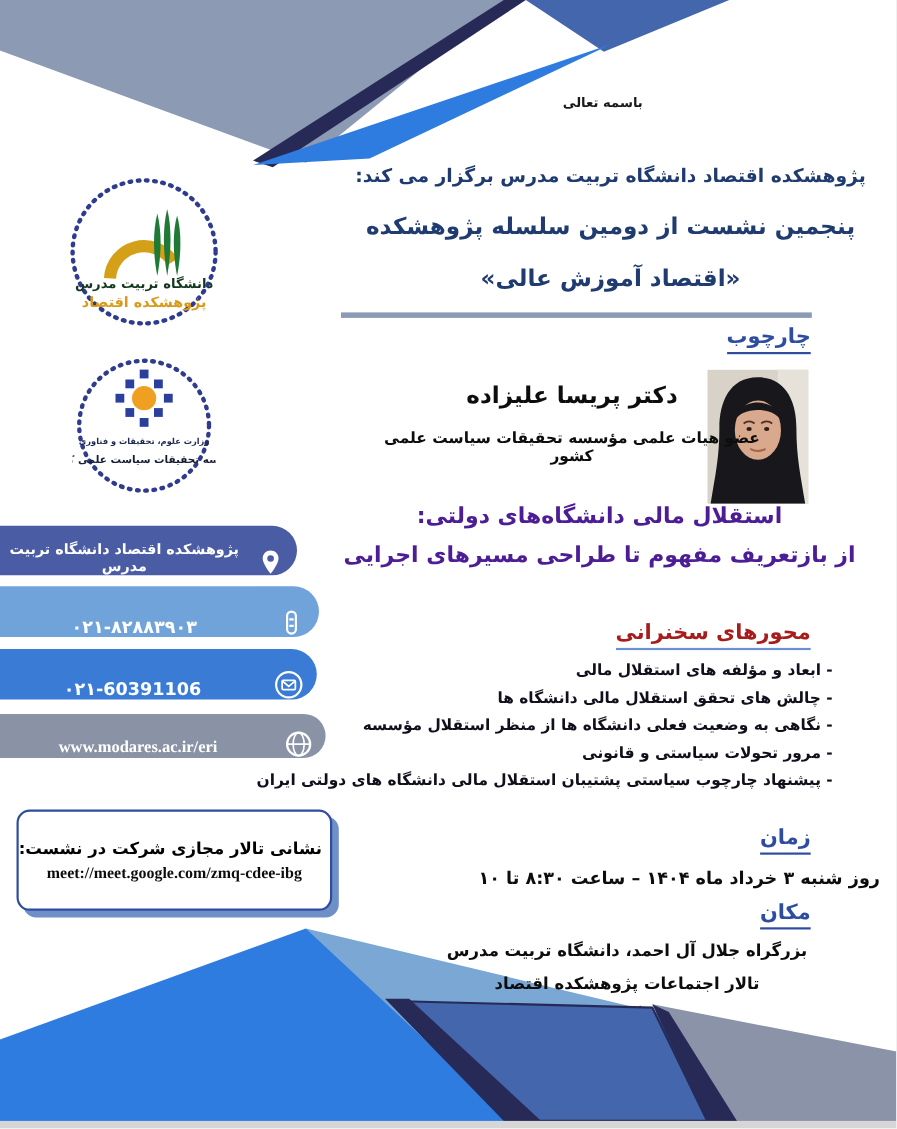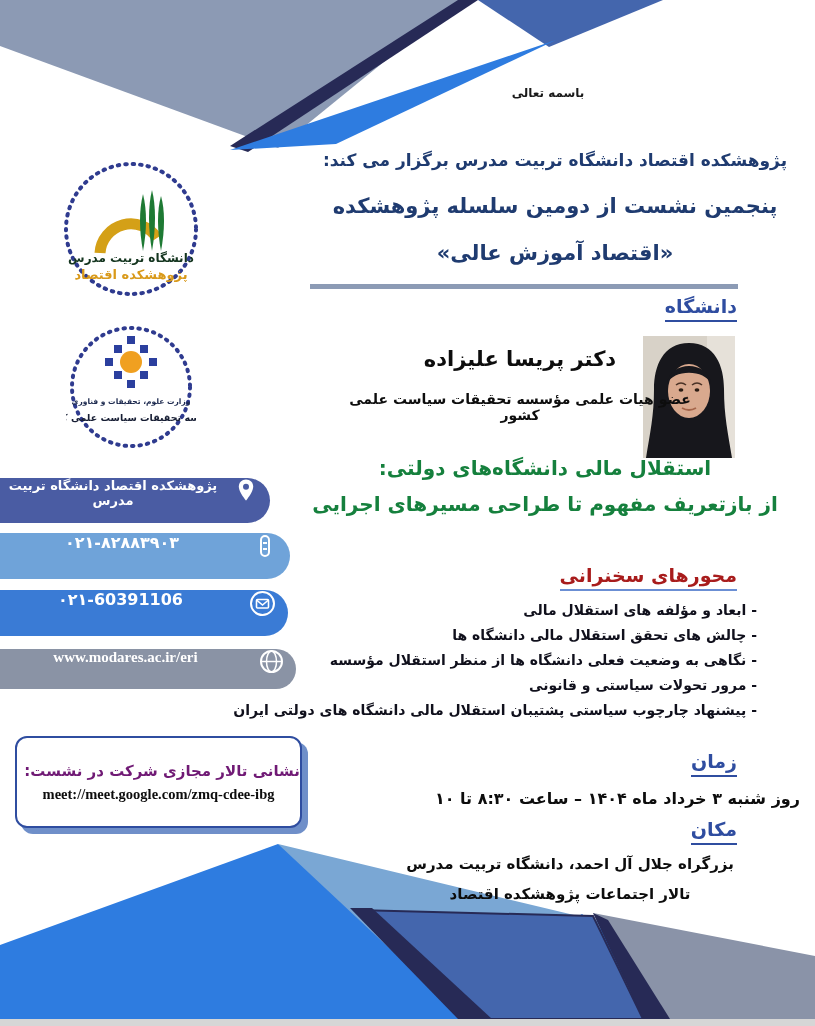--- a/index.html
+++ b/index.html
@@ -17,46 +17,46 @@
   .sec-label{font-size:19px;font-weight:700;display:inline-block;padding-bottom:3px;}
   .blue-label{color:#2f4da0;border-bottom:2px solid #2f4da0;}
   .red-label{color:#a81c1c;border-bottom:2px solid #6b8fd4;}
 
   .bismillah{font-size:12px;color:#1a1a1a;font-weight:700;}
   .hdr1{font-size:17px;color:#1f3b70;font-weight:700;}
   .hdr2{font-size:21px;color:#1f3b70;font-weight:700;}
   .divider{height:5px;background:#8c9bb5;}
   .speaker-name{font-size:21px;color:#0d0d0d;font-weight:700;}
   .speaker-affil{font-size:14px;color:#0d0d0d;font-weight:700;}
-  .red-title{font-size:20px;color:#15803d;font-weight:700;line-height:36px;}
+  .red-title{font-size:20px;color:#4c1d95;font-weight:700;line-height:36px;}
   .topic-item{font-size:14px;color:#10101c;font-weight:700;margin-bottom:9px;white-space:nowrap;}
   .time-line{font-size:16px;color:#0d0d0d;font-weight:700;text-align:right;}
   .place-line{font-size:15px;color:#0d0d0d;font-weight:700;}
 
   
   .pill{
-    position:absolute;left:0;display:flex;flex-direction:row;align-items:flex-start;
+    position:absolute;left:0;display:flex;flex-direction:row;align-items:flex-end;
     color:#ffffff;z-index:2;
   }
   .pill .txt{flex:1;text-align:center;font-weight:700;}
   .pill .ico{flex:0 0 auto;margin-left:8px;margin-right:12px;display:flex;align-items:center;}
   .pill-addr{top:478px;width:270px;height:45px;background:#4a5ca3;border-radius:0 23px 23px 0;font-size:13px;}
   .pill-phone{top:533px;width:290px;height:46px;background:#6fa3d9;border-radius:0 23px 23px 0;font-size:16px;}
   .pill-mail{top:590px;width:288px;height:46px;background:#3a7bd5;border-radius:0 23px 23px 0;font-size:16px;}
   .pill-web{top:649px;width:296px;height:40px;background:#8a93a5;border-radius:0 20px 20px 0;
             font-size:15px;font-family:"Liberation Serif","DejaVu Serif",serif;}
 
   
   .meet-box{
     position:absolute;left:15px;top:736px;width:283px;height:88px;z-index:2;
     background:#ffffff;border:2px solid #2f4da0;border-radius:12px;
     box-shadow:6px 6px 0 0 #6f8fc9;
     display:flex;flex-direction:column;justify-content:center;gap:6px;
   }
-  .meet-label{font-size:15px;color:#701a75;font-weight:700;text-align:right;}
+  .meet-label{font-size:15px;color:#000000;font-weight:700;text-align:left;}
   .meet-url{font-size:14.5px;color:#0d0d0d;font-weight:700;text-align:center;direction:ltr;
             font-family:"Liberation Serif","DejaVu Serif",serif;}
 
   .photo{position:absolute;left:643px;top:336px;width:92px;height:122px;z-index:2;}
   .logo{position:absolute;z-index:2;}
 </style>
 </head>
 <body>
 
 <div class="poster">
@@ -81,21 +81,21 @@
 
   <div class="layer rtl center bismillah" style="left:448px;top:86px;width:200px;">باسمه تعالی</div>
 
   <div class="layer rtl center hdr1" style="left:320px;top:150px;width:470px;">پژوهشکده اقتصاد دانشگاه تربیت مدرس برگزار می کند:</div>
   <div class="layer rtl center hdr2" style="left:320px;top:194px;width:470px;">پنجمین نشست از دومین سلسله پژوهشکده</div>
   <div class="layer rtl center hdr2" style="left:320px;top:241px;width:470px;">«اقتصاد آموزش عالی»</div>
 
   <div class="layer divider" style="left:310px;top:284px;width:428px;"></div>
 
   <div class="layer rtl" style="top:295px;right:78px;">
-    <span class="sec-label blue-label">دانشگاه</span>
+    <span class="sec-label blue-label">چارچوب</span>
   </div>
 
   <svg class="photo" viewBox="0 0 92 122">
     <rect width="92" height="122" fill="#d8d2c8"></rect>
     <rect x="64" width="28" height="122" fill="#e6e1d9"></rect>
     <path d="M46,7 C20,7 11,30 11,53 C11,80 7,97 3,122 L89,122 C85,97 81,80 81,53 C81,30 72,7 46,7 Z" fill="#17171c"></path>
     <ellipse cx="46" cy="55" rx="21" ry="27" fill="#d9a98e"></ellipse>
     <path d="M24,48 C26,24 66,24 68,48 C62,33 30,33 24,48 Z" fill="#17171c"></path>
     <path d="M33,49 q5,-4 10,0" stroke="#4a3226" stroke-width="1.6" fill="none"></path>
     <path d="M49,49 q5,-4 10,0" stroke="#4a3226" stroke-width="1.6" fill="none"></path>

